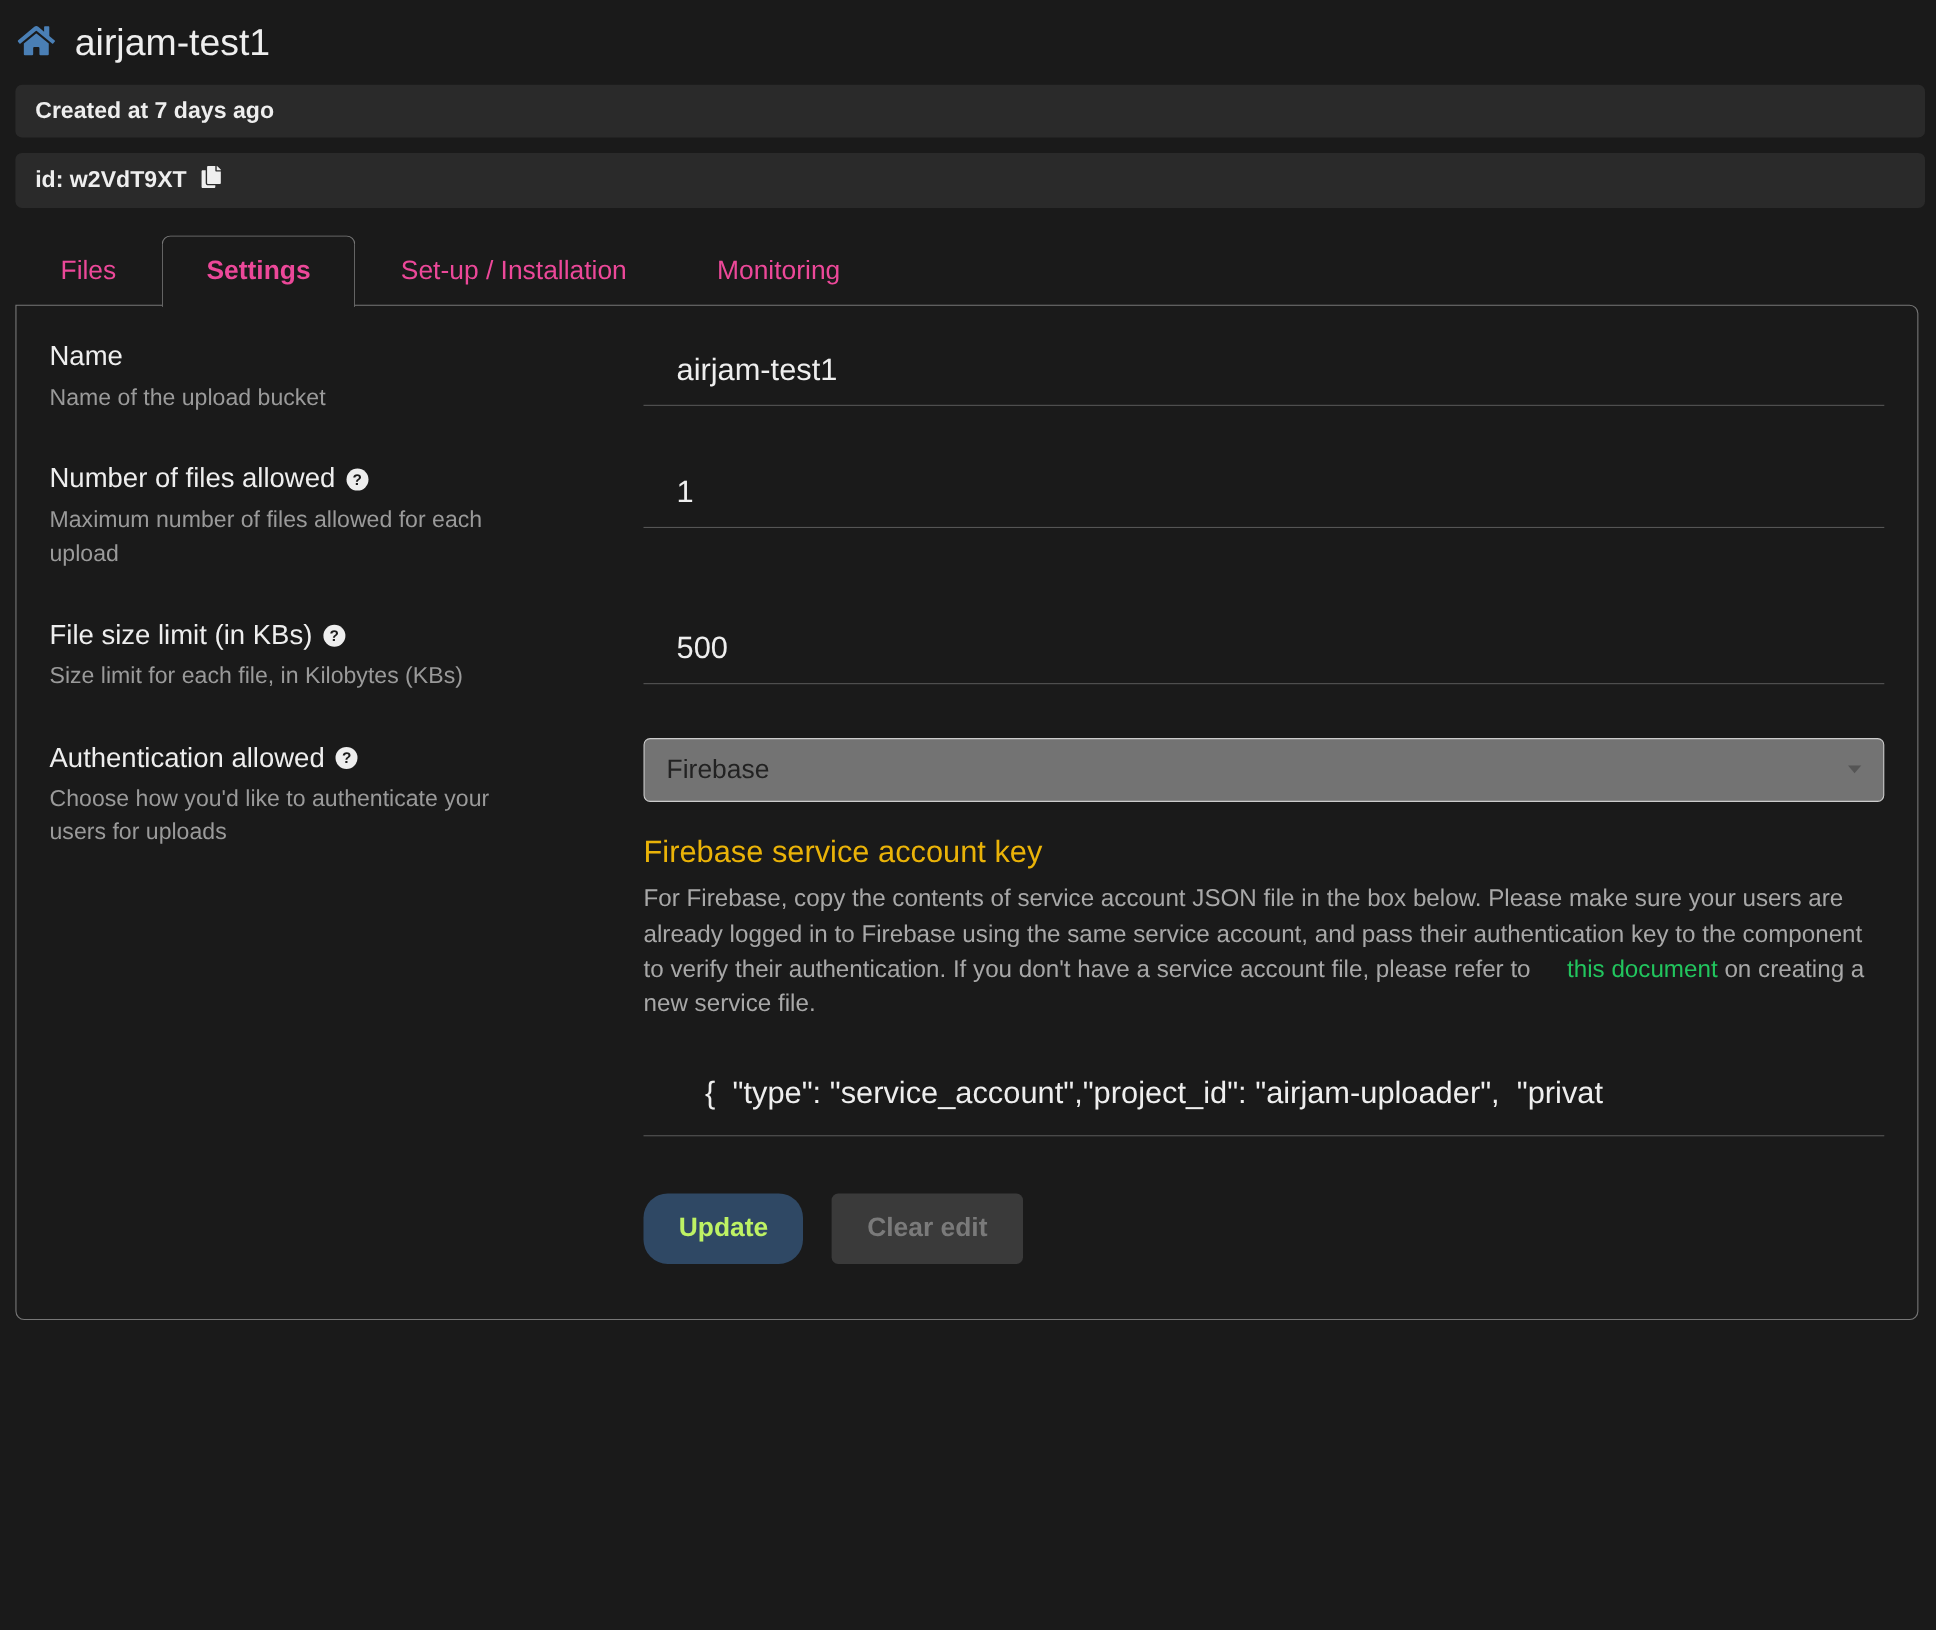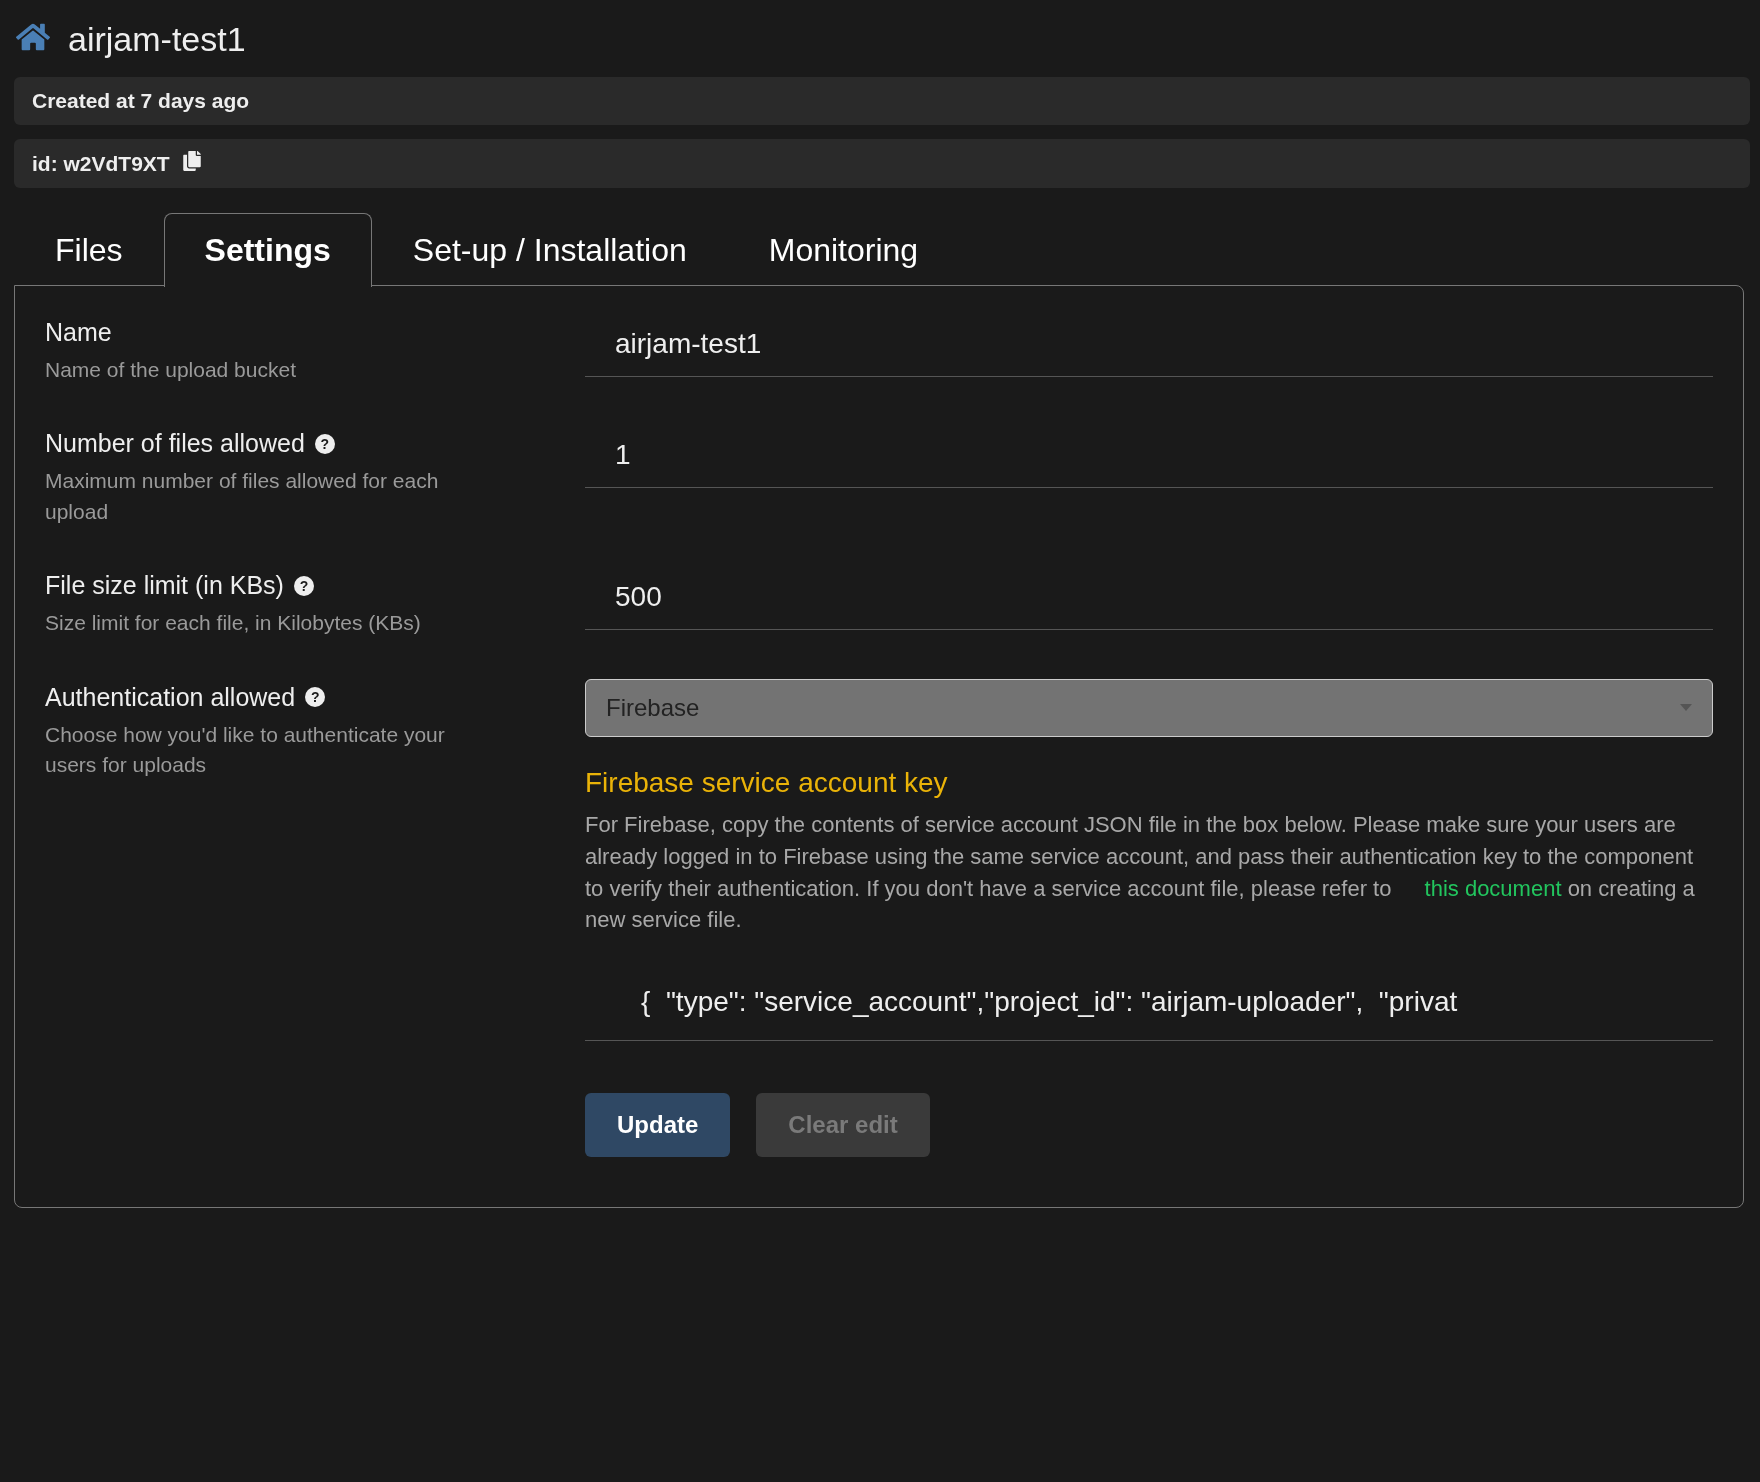--- a/index.html
+++ b/index.html
@@ -33,23 +33,23 @@
   }
   .copy-icon svg { width: 20px; height: 20px; fill: #eee; }
   .tabs-wrap { padding-left: 4px; }
   .tabs {
     display: flex;
     align-items: flex-end;
     position: relative;
   }
   .tab {
     padding: 18px 40px;
-    font-size: 32px;
+    font-size: 24px;
     font-weight: 500;
-    color: #ffffff;
+    color: #ec4899;
     cursor: pointer;
     border: 1px solid transparent;
     border-bottom: none;
     border-top-left-radius: 8px;
     border-top-right-radius: 8px;
     background: transparent;
     position: relative;
     top: 1px;
   }
   .tab.active {
@@ -164,21 +164,21 @@
     margin-top: 52px;
   }
   .btn {
     padding: 18px 32px;
     font-size: 24px;
     font-weight: 600;
     border: none;
     border-radius: 6px;
     cursor: pointer;
   }
-  .btn-update { background: #2f4864; color: #ffffff; }
+  .btn-update { background: #2f4864; color: #bef264; border-radius: 22px; }
   .btn-clear  { background: #3a3a3a; color: #7a7a7a; }
 </style>
 </head>
 <body>
 
 <div class="header-row">
   <span class="home-icon">
     <svg viewBox="0 0 576 512">
         <path d="M280.37 148.26L96 300.11V464a16 16 0 0016 16l112.06-.29a16 16 0 0015.94-16V368a16 16 0 0116-16h64a16 16 0 0116 16v95.64a16 16 0 0016 16.05L464 480a16 16 0 0016-16V300L295.67 148.26a12.19 12.19 0 00-15.3 0zM571.6 251.47L488 182.56V44.05a12 12 0 00-12-12h-56a12 12 0 00-12 12v72.61L318.47 43a48 48 0 00-61 0L4.34 251.47a12 12 0 00-1.6 16.9l25.5 31A12 12 0 0045.15 301l235.22-193.74a12.19 12.19 0 0115.3 0L530.9 301a12 12 0 0016.9-1.6l25.5-31a12 12 0 00-1.7-16.93z"></path>
       </svg>

